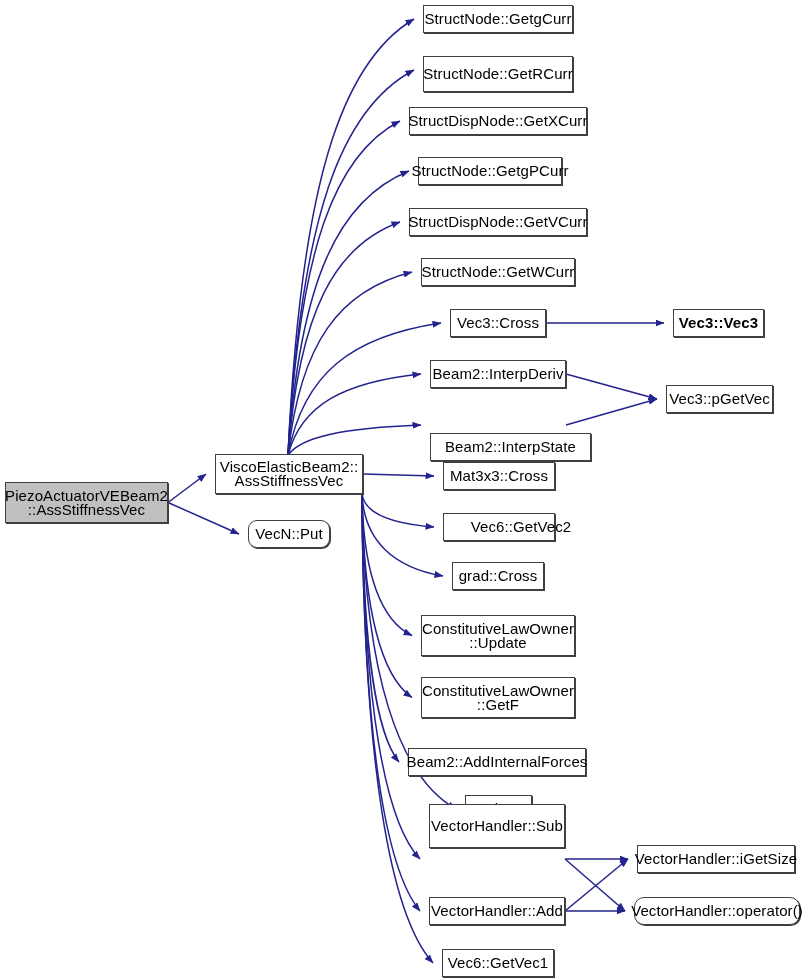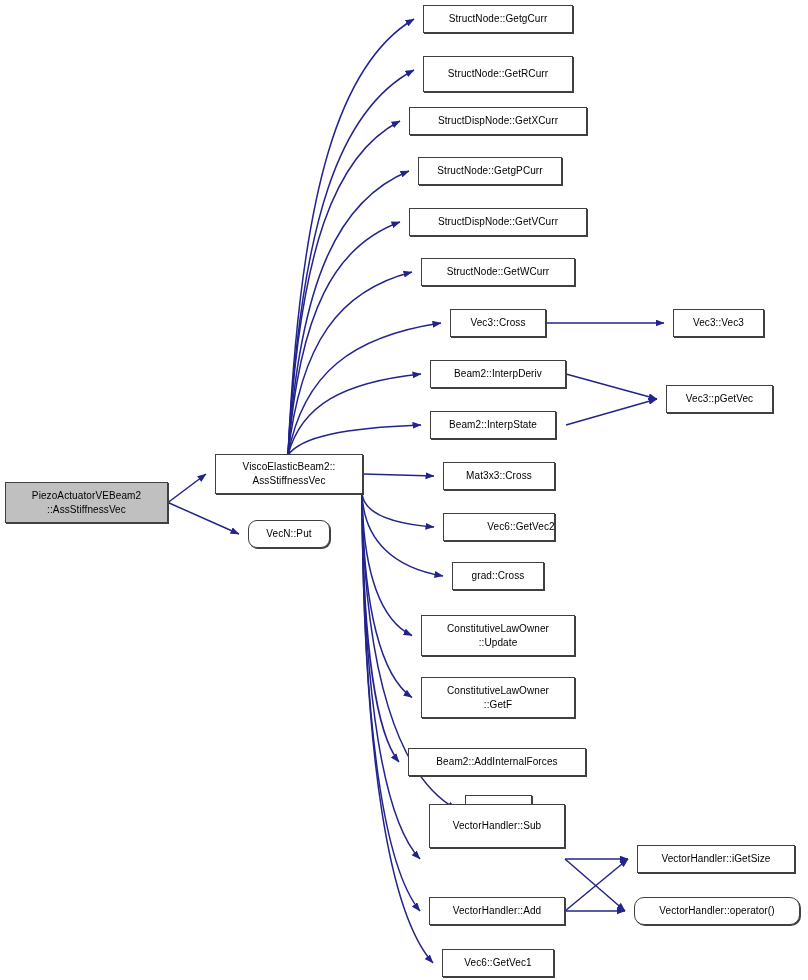--- a/index.html
+++ b/index.html
@@ -27,21 +27,21 @@
   .node {
     position: absolute;
     box-sizing: border-box;
     border: 1px solid #404040;
     background: #ffffff;
     color: #000000;
     display: flex;
     align-items: center;
     justify-content: center;
     text-align: center;
-    font-size: 10px;
+    font-size: 15px;
     line-height: 14px;
     letter-spacing: 0.1px;
     white-space: pre-line;
     box-shadow: 1px 1px 0 0 #404040;
   }
   .node.root {
     background: #c0c0c0;
   }
   .node-label {
     display: block;
@@ -94,23 +94,23 @@
       <div class="node" style="left: 215px; top: 454px; width: 148px; height: 40px;"><span class="node-label">ViscoElasticBeam2::
 AssStiffnessVec</span></div>
       <div class="node" style="left: 248px; top: 520px; width: 82px; height: 28px; border-radius: 9px;"><span class="node-label">VecN::Put</span></div>
       <div class="node" style="left: 423px; top: 5px; width: 150px; height: 28px;"><span class="node-label">StructNode::GetgCurr</span></div>
       <div class="node" style="left: 423px; top: 56px; width: 150px; height: 36px;"><span class="node-label">StructNode::GetRCurr</span></div>
       <div class="node" style="left: 409px; top: 107px; width: 178px; height: 28px;"><span class="node-label">StructDispNode::GetXCurr</span></div>
       <div class="node" style="left: 418px; top: 157px; width: 144px; height: 28px;"><span class="node-label">StructNode::GetgPCurr</span></div>
       <div class="node" style="left: 409px; top: 208px; width: 178px; height: 28px;"><span class="node-label">StructDispNode::GetVCurr</span></div>
       <div class="node" style="left: 421px; top: 258px; width: 154px; height: 28px;"><span class="node-label">StructNode::GetWCurr</span></div>
       <div class="node" style="left: 450px; top: 309px; width: 96px; height: 28px;"><span class="node-label">Vec3::Cross</span></div>
-      <div class="node" style="left: 673px; top: 309px; width: 91px; height: 28px;"><span class="node-label">Vec3::Vec3</span></div>
+      <div class="node" style="left: 673px; top: 309px; width: 91px; height: 28px; font-weight: bold;"><span class="node-label">Vec3::Vec3</span></div>
       <div class="node" style="left: 430px; top: 360px; width: 136px; height: 28px;"><span class="node-label">Beam2::InterpDeriv</span></div>
-      <div class="node" style="left: 430px; top: 411px; width: 126px; height: 28px;"><span class="node-label">Beam2::InterpState</span></div>
+      <div class="node" style="left: 430px; top: 433px; width: 161px; height: 28px;"><span class="node-label">Beam2::InterpState</span></div>
       <div class="node" style="left: 666px; top: 385px; width: 107px; height: 28px;"><span class="node-label">Vec3::pGetVec</span></div>
       <div class="node" style="left: 443px; top: 462px; width: 112px; height: 28px;"><span class="node-label">Mat3x3::Cross</span></div>
       <div class="node" style="left: 443px; top: 513px; width: 112px; height: 28px; padding-left: 44px;"><span class="node-label">Vec6::GetVec2</span></div>
       <div class="node" style="left: 452px; top: 562px; width: 92px; height: 28px;"><span class="node-label">grad::Cross</span></div>
       <div class="node" style="left: 421px; top: 615px; width: 154px; height: 41px;"><span class="node-label">ConstitutiveLawOwner
 ::Update</span></div>
       <div class="node" style="left: 421px; top: 677px; width: 154px; height: 41px;"><span class="node-label">ConstitutiveLawOwner
 ::GetF</span></div>
       <div class="node" style="left: 408px; top: 748px; width: 178px; height: 28px;"><span class="node-label">Beam2::AddInternalForces</span></div>
       <div class="node" style="left: 465px; top: 795px; width: 67px; height: 28px;"><span class="node-label">MultRV</span></div>

